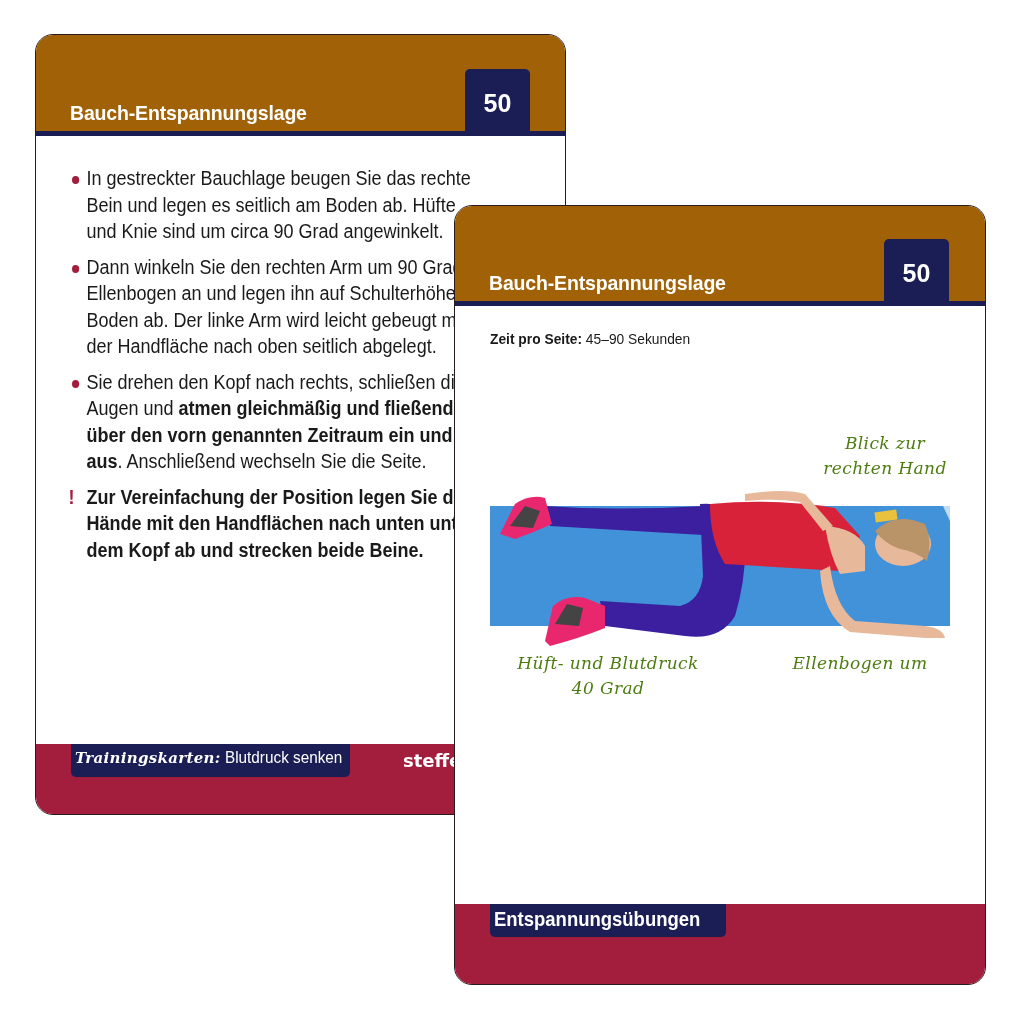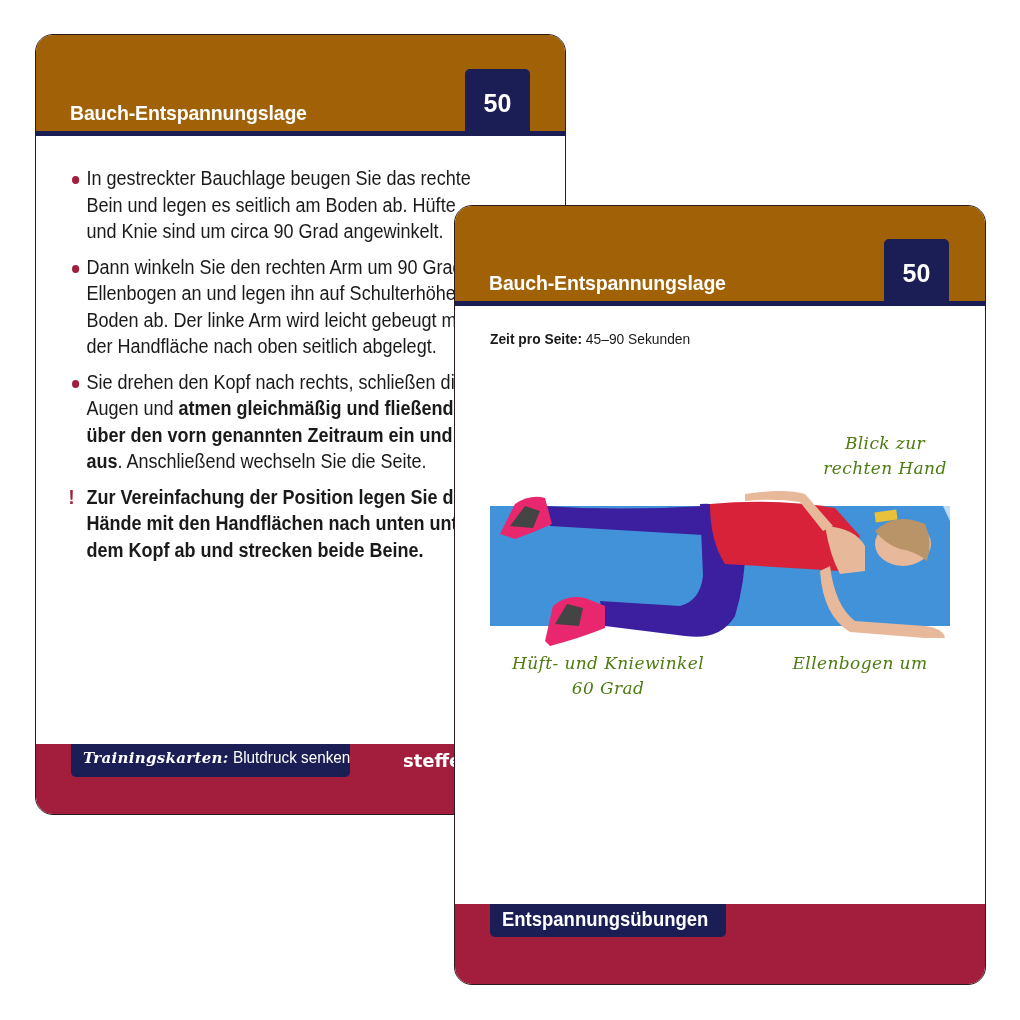--- a/index.html
+++ b/index.html
@@ -52,21 +52,21 @@
       position: absolute; left: 0; right: 0; bottom: 0;
       background: #a31e3d;
     }
     .card-back .card-footer { height: 70px; }
     .card-front .card-footer { height: 80px; }
 
     .footer-tag {
       position: absolute; top: 0; height: 33px;
       background: #1b1d55; color: #ffffff;
       border-radius: 0 0 5px 5px;
-      padding: 4px 6px 0 12px;
+      padding: 4px 6px 0 4px;
       white-space: nowrap;
     }
     .card-back .footer-tag { left: 35px; width: 279px; font-size: 17px; }
     .card-back .footer-tag .series { font-family: "DejaVu Serif", serif; font-style: italic; font-weight: bold; font-size: 15px; letter-spacing: 0.3px; }
     .card-back .footer-tag .topic { display: inline-block; transform: scaleX(0.9); transform-origin: left; }
     .publisher {
       position: absolute; left: 367px; top: 6px; color: #ffffff;
       font-weight: bold; font-size: 18px; font-family: "DejaVu Sans", sans-serif;
     }
 
@@ -172,22 +172,22 @@
     <path d="M420,325 Q440,305 470,318 Q478,335 472,355 Q460,345 445,343 Q430,338 420,325 Z" fill="#b89468"></path>
 
     <path d="M375,360 Q380,400 400,415 L470,420 Q488,422 490,432 L470,432 L395,426 Q368,410 365,365 Z" fill="#e8b89a"></path>
   </svg>
 
   <div class="annot annot-gaze">
     <div>Blick zur</div>
     <div>rechten Hand</div>
   </div>
   <div class="annot annot-hip">
-    <div>Hüft- und Kniewinkel</div>
-    <div>60 Grad</div>
+    <div>Hüft- und Blutdruck</div>
+    <div>40 Grad</div>
   </div>
   <div class="annot annot-elbow">
     <div>Ellenbogen um</div>
   </div>
 
   <div class="card-footer">
     <div class="footer-tag">
       <span>Entspannungsübungen</span>
     </div>
   </div>

